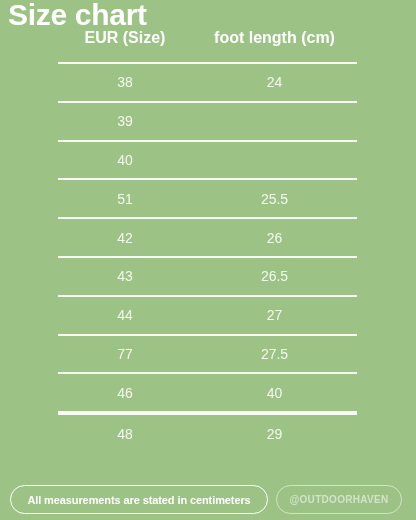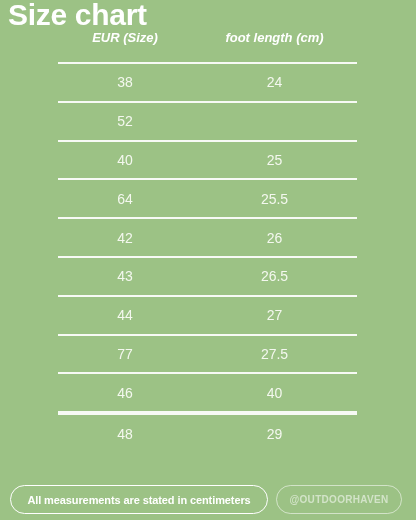--- a/index.html
+++ b/index.html
@@ -36,27 +36,26 @@
     top: 30px;
     width: 299px;
   }
 
   .chart-head {
     display: flex;
     height: 32px;
     align-items: flex-start;
   }
   .chart-head .cell {
-    font-size: 13px;
+    font-size: 16px;
     font-weight: bold;
     text-align: center;
     line-height: 14px;
     padding-top: 1px;
     white-space: nowrap;
-    font-style: italic;
   }
   .col-eur { width: 134px; }
   .col-len { width: 165px; }
 
   .divider {
     height: 2px;
     background: #ffffff;
     width: 100%;
     opacity: 0.92;
   }
@@ -133,32 +132,31 @@
 
   <div class="divider"></div>
 
   <div class="chart-row">
     <div class="cell col-eur">38</div>
     <div class="cell col-len">24</div>
   </div>
   <div class="divider"></div>
 
   <div class="chart-row">
-    <div class="cell col-eur">52</div>
+    <div class="cell col-eur">39</div>
   </div>
   <div class="divider"></div>
 
   <div class="chart-row">
     <div class="cell col-eur">40</div>
-    <div class="cell col-len">25</div>
-  </div>
-  <div class="divider"></div>
-
-  <div class="chart-row">
-    <div class="cell col-eur">64</div>
+  </div>
+  <div class="divider"></div>
+
+  <div class="chart-row">
+    <div class="cell col-eur">51</div>
     <div class="cell col-len">25.5</div>
   </div>
   <div class="divider"></div>
 
   <div class="chart-row">
     <div class="cell col-eur">42</div>
     <div class="cell col-len">26</div>
   </div>
   <div class="divider"></div>
 

